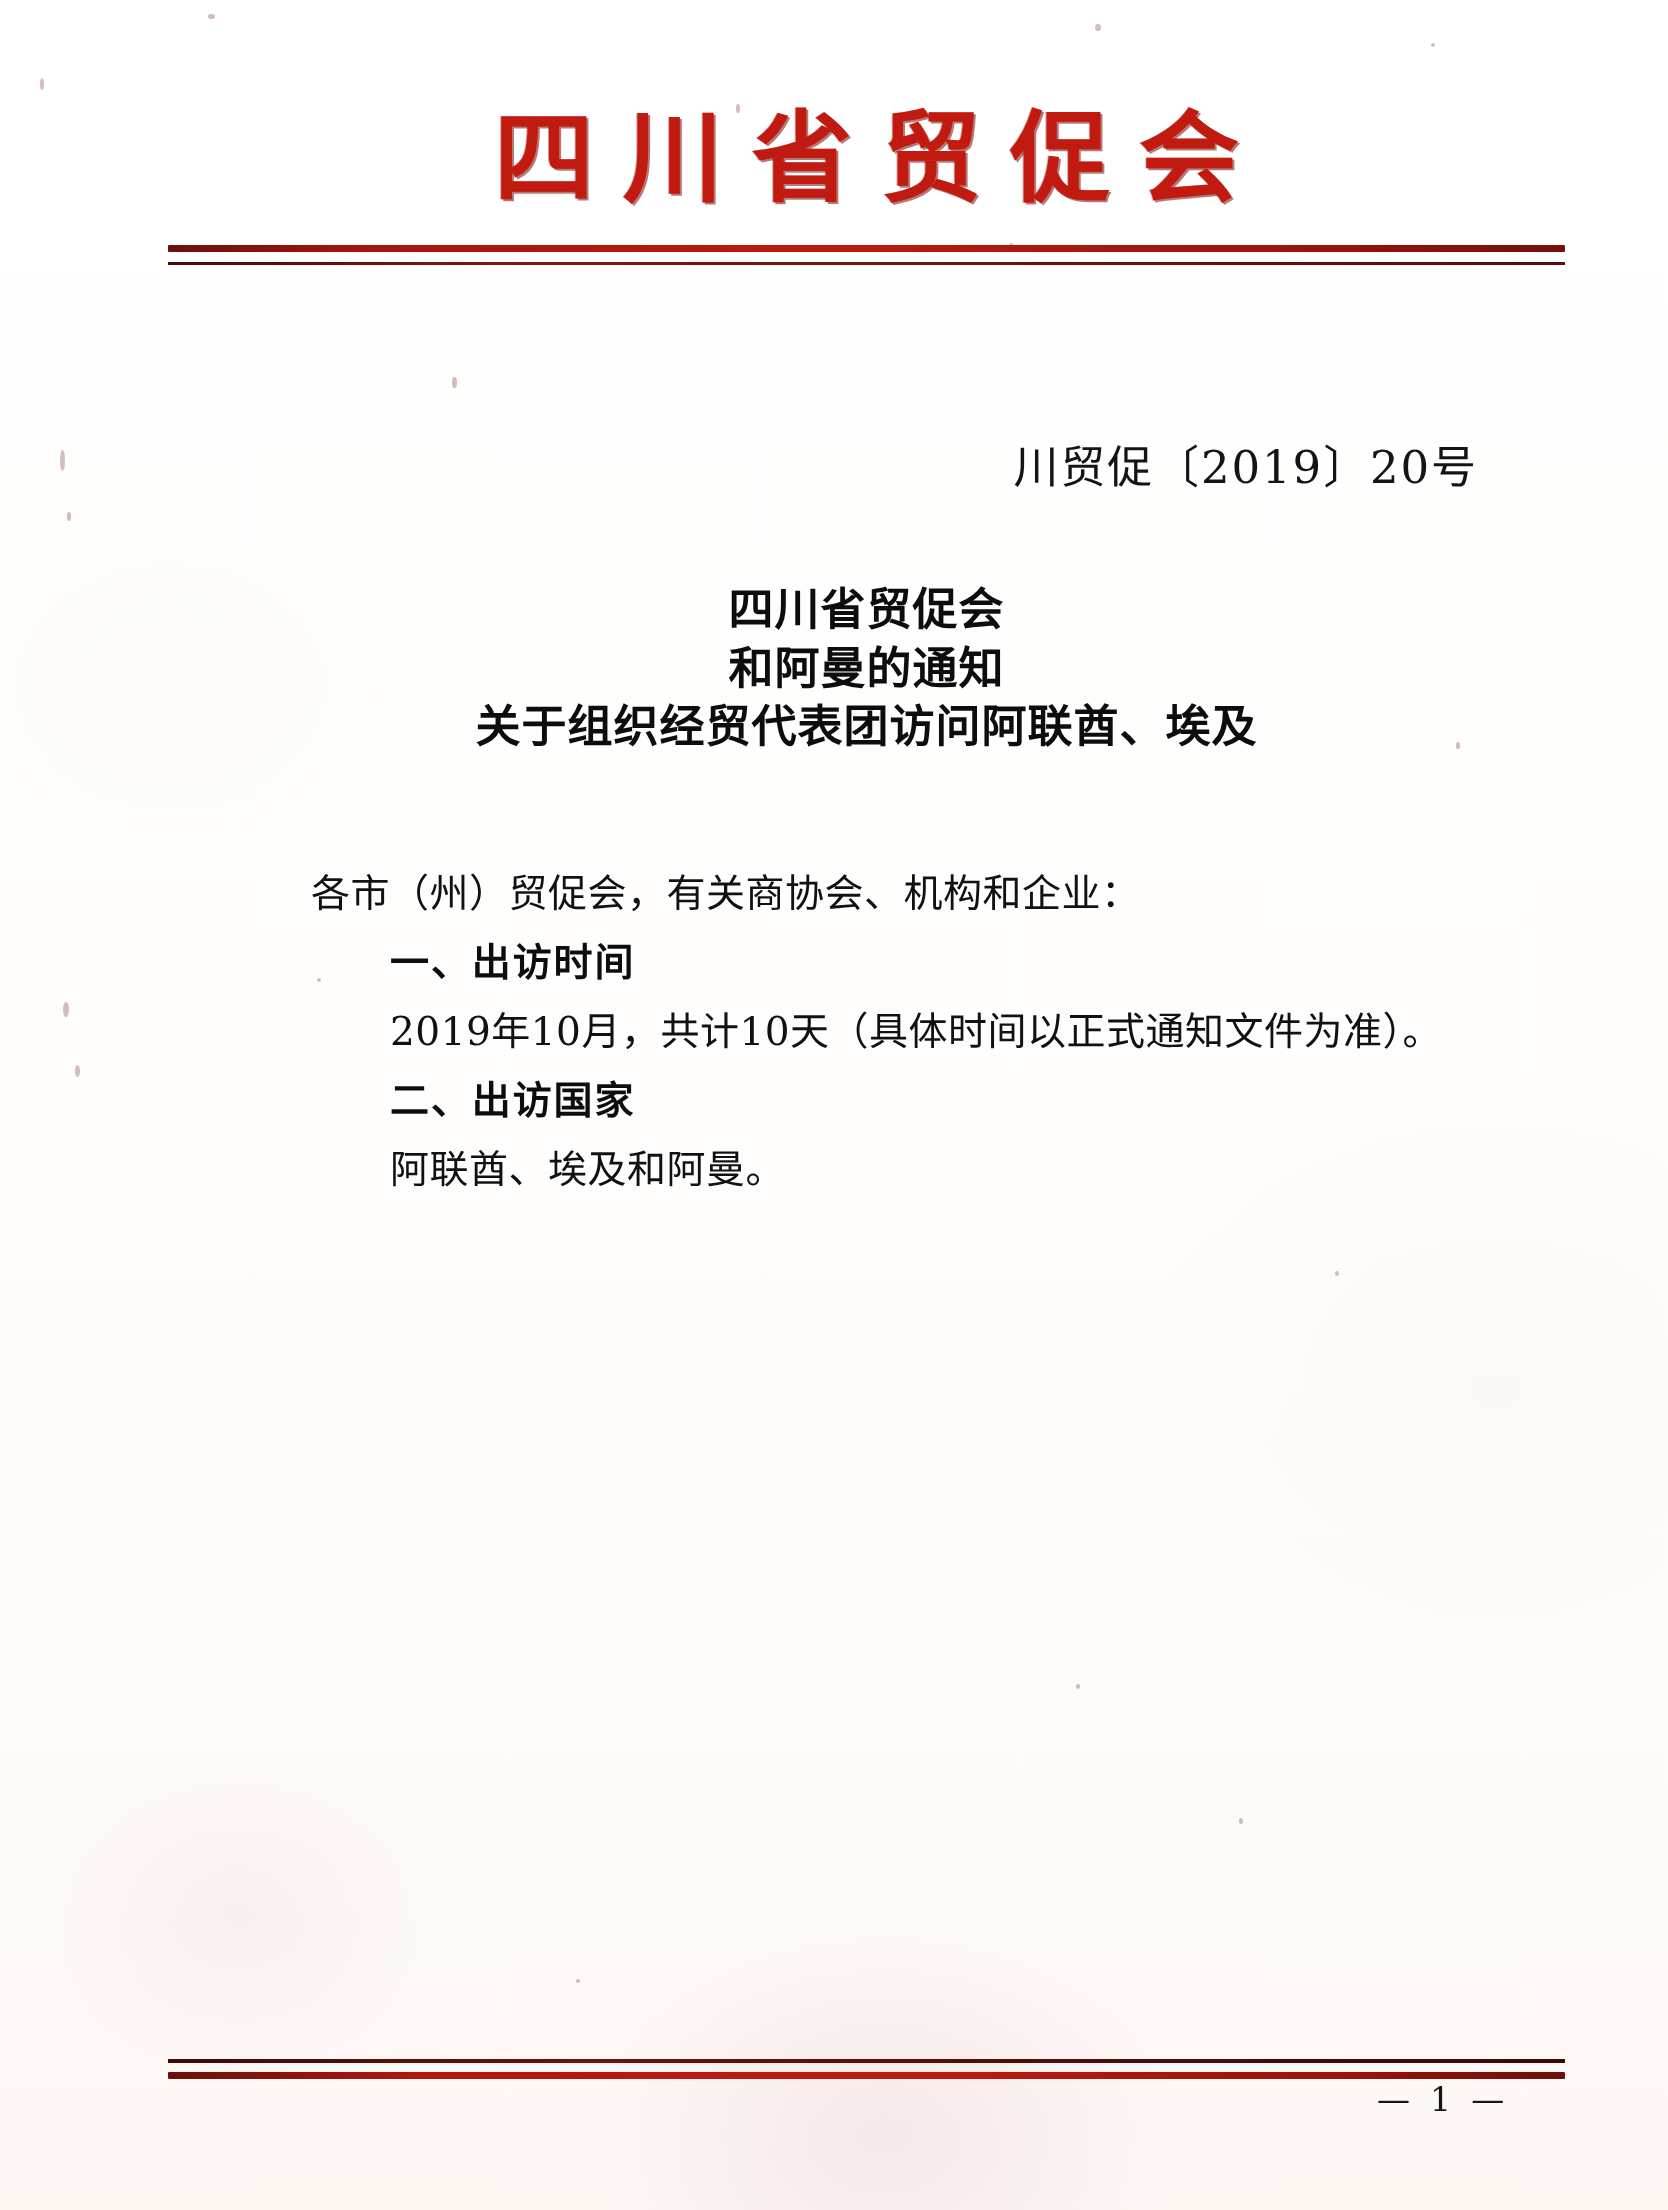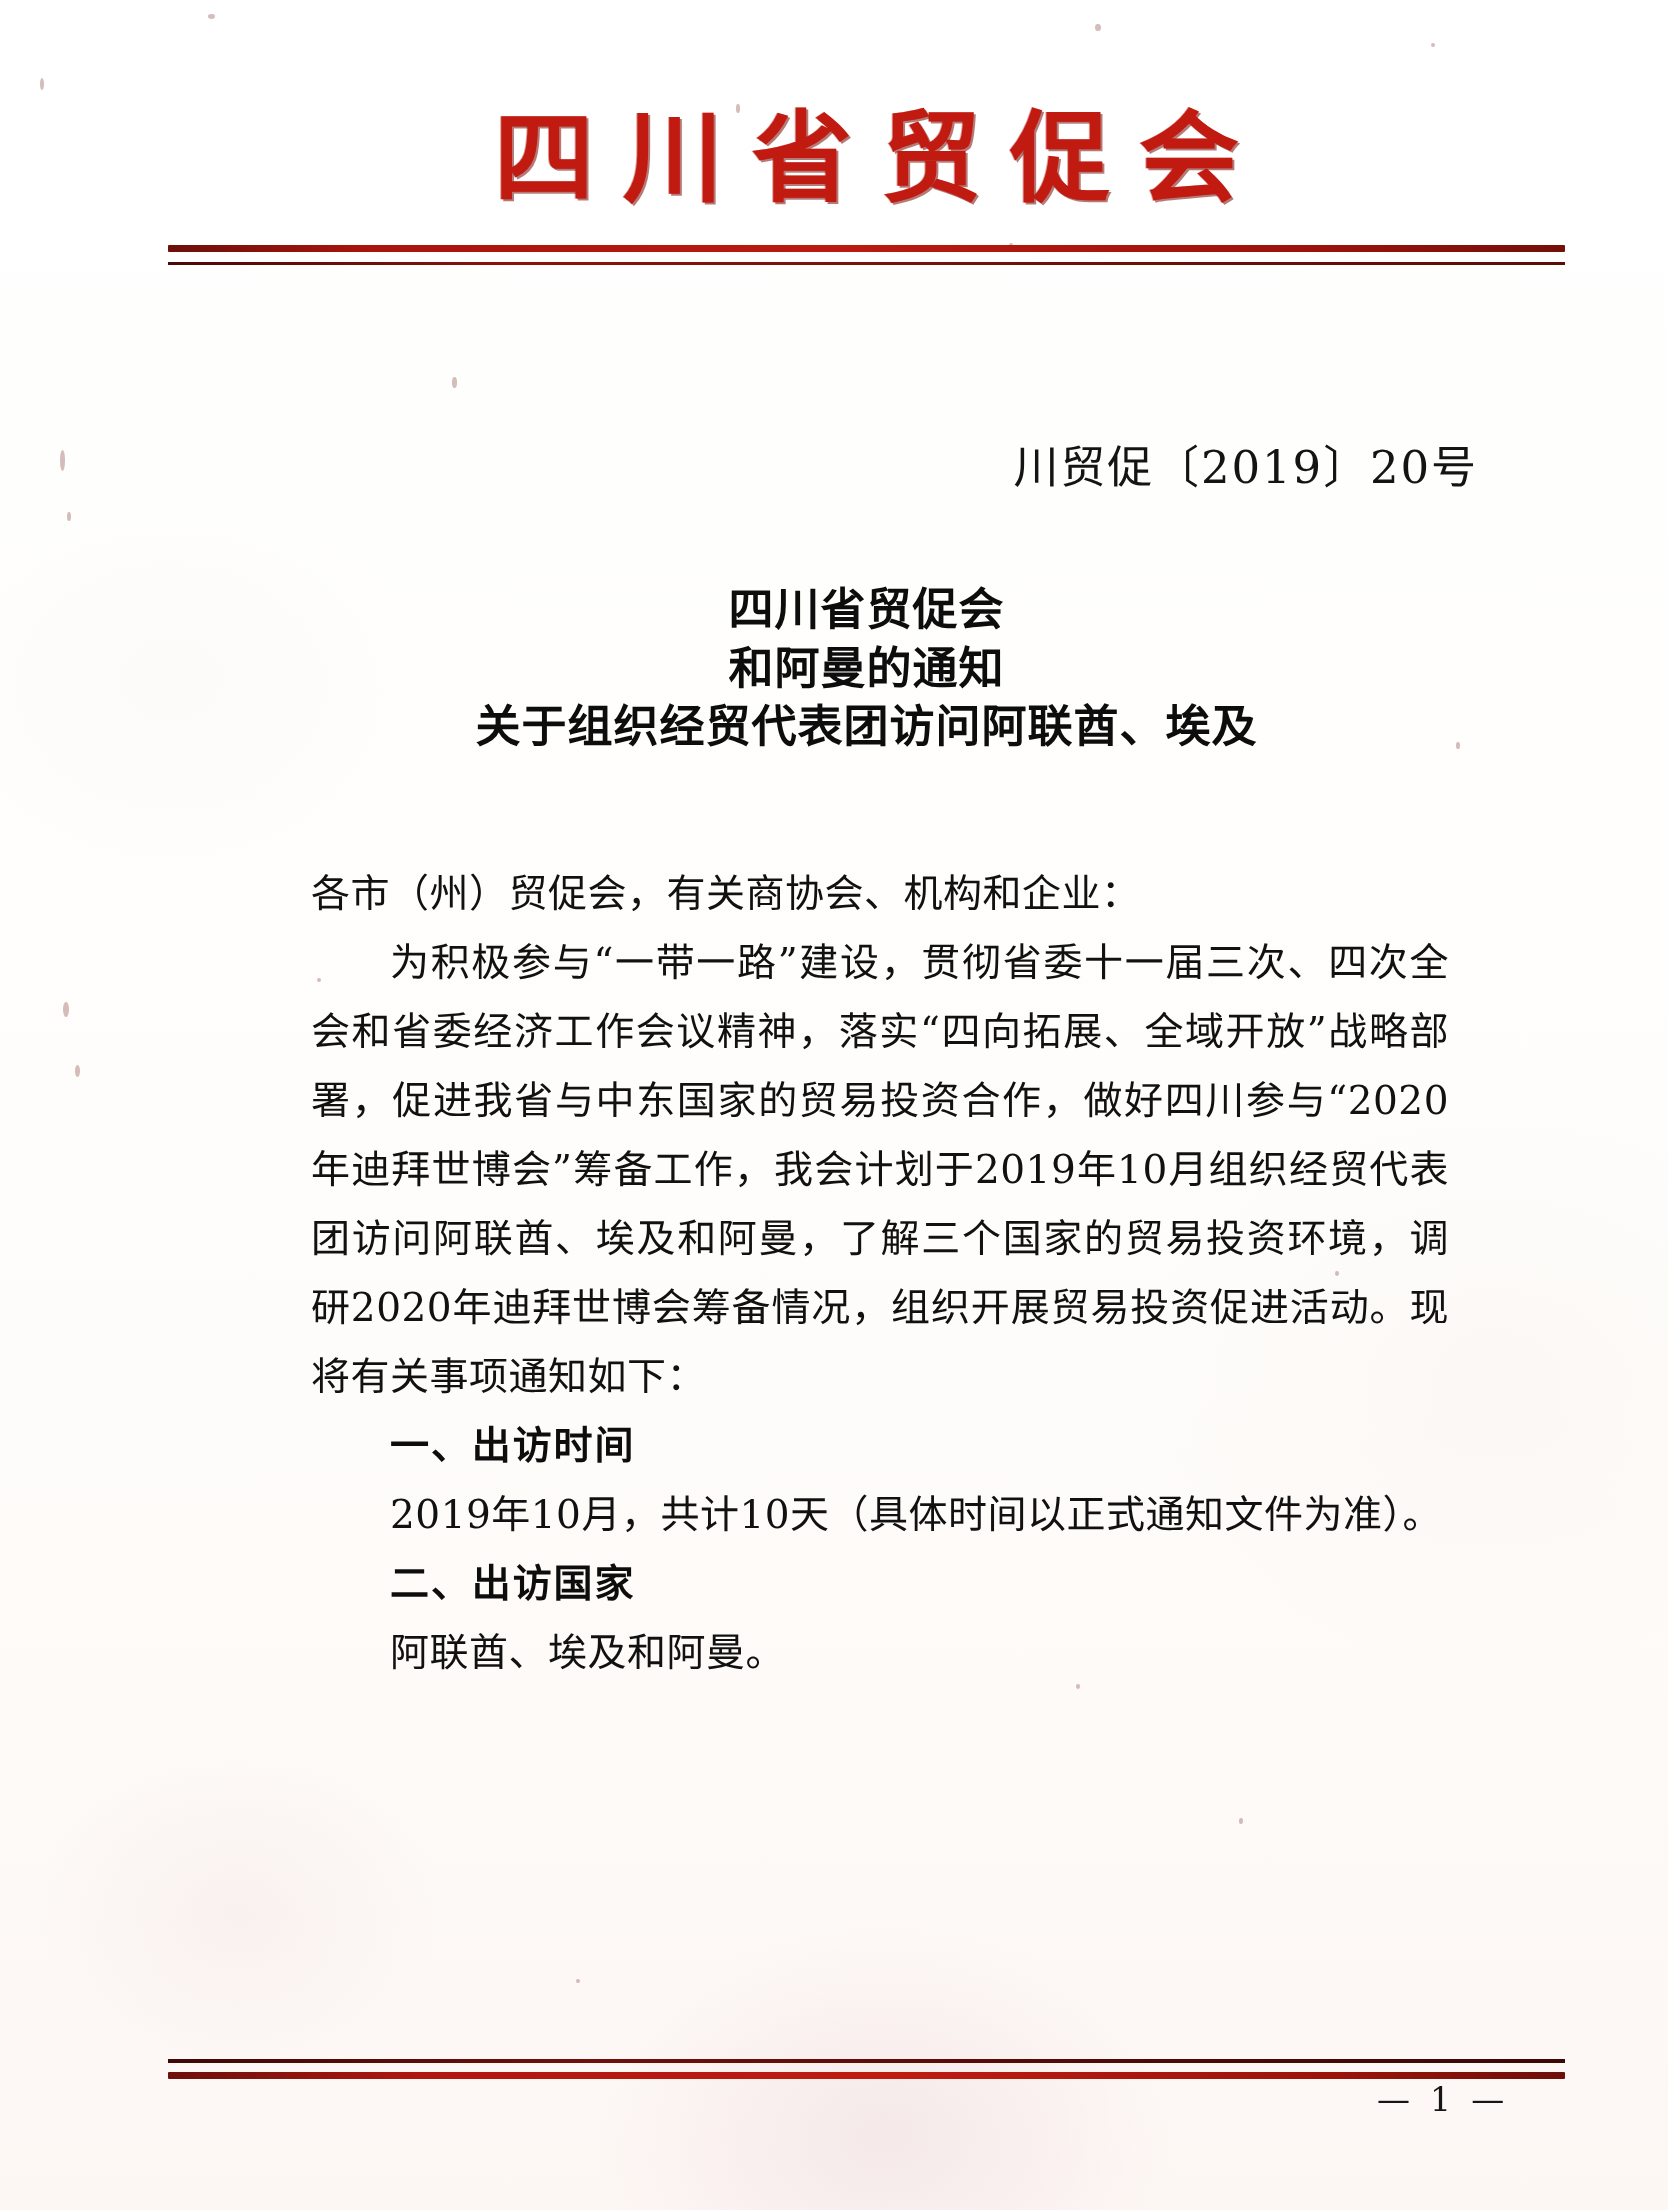--- a/index.html
+++ b/index.html
@@ -212,21 +212,20 @@
 
     <div class="title-block">
       <div class="title-line">四川省贸促会</div>
       <div class="title-line">和阿曼的通知</div>
       <div class="title-line">关于组织经贸代表团访问阿联酋、埃及</div>
     </div>
 
     <div class="body-block">
       <p class="para">各市（州）贸促会，有关商协会、机构和企业：</p>
 
-      <p class="para indent">为积极参与“一带一路”建设，贯彻省委十一届三次、四次全会和省委经济工作会议精神，落实“四向拓展、全域开放”战略部署，促进我省与中东国家的贸易投资合作，做好四川参与“2020年迪拜世博会”筹备工作，我会计划于2019年10月组织经贸代表团访问阿联酋、埃及和阿曼，了解三个国家的贸易投资环境，调研2020年迪拜世博会筹备情况，组织开展贸易投资促进活动。现将有关事项通知如下：</p>
 
       <p class="heading">一、出访时间</p>
       <p class="para indent">2019年10月，共计10天（具体时间以正式通知文件为准）。</p>
 
       <p class="heading">二、出访国家</p>
       <p class="para indent">阿联酋、埃及和阿曼。</p>
 
     </div>
 
     <div class="rule-group-bottom">

